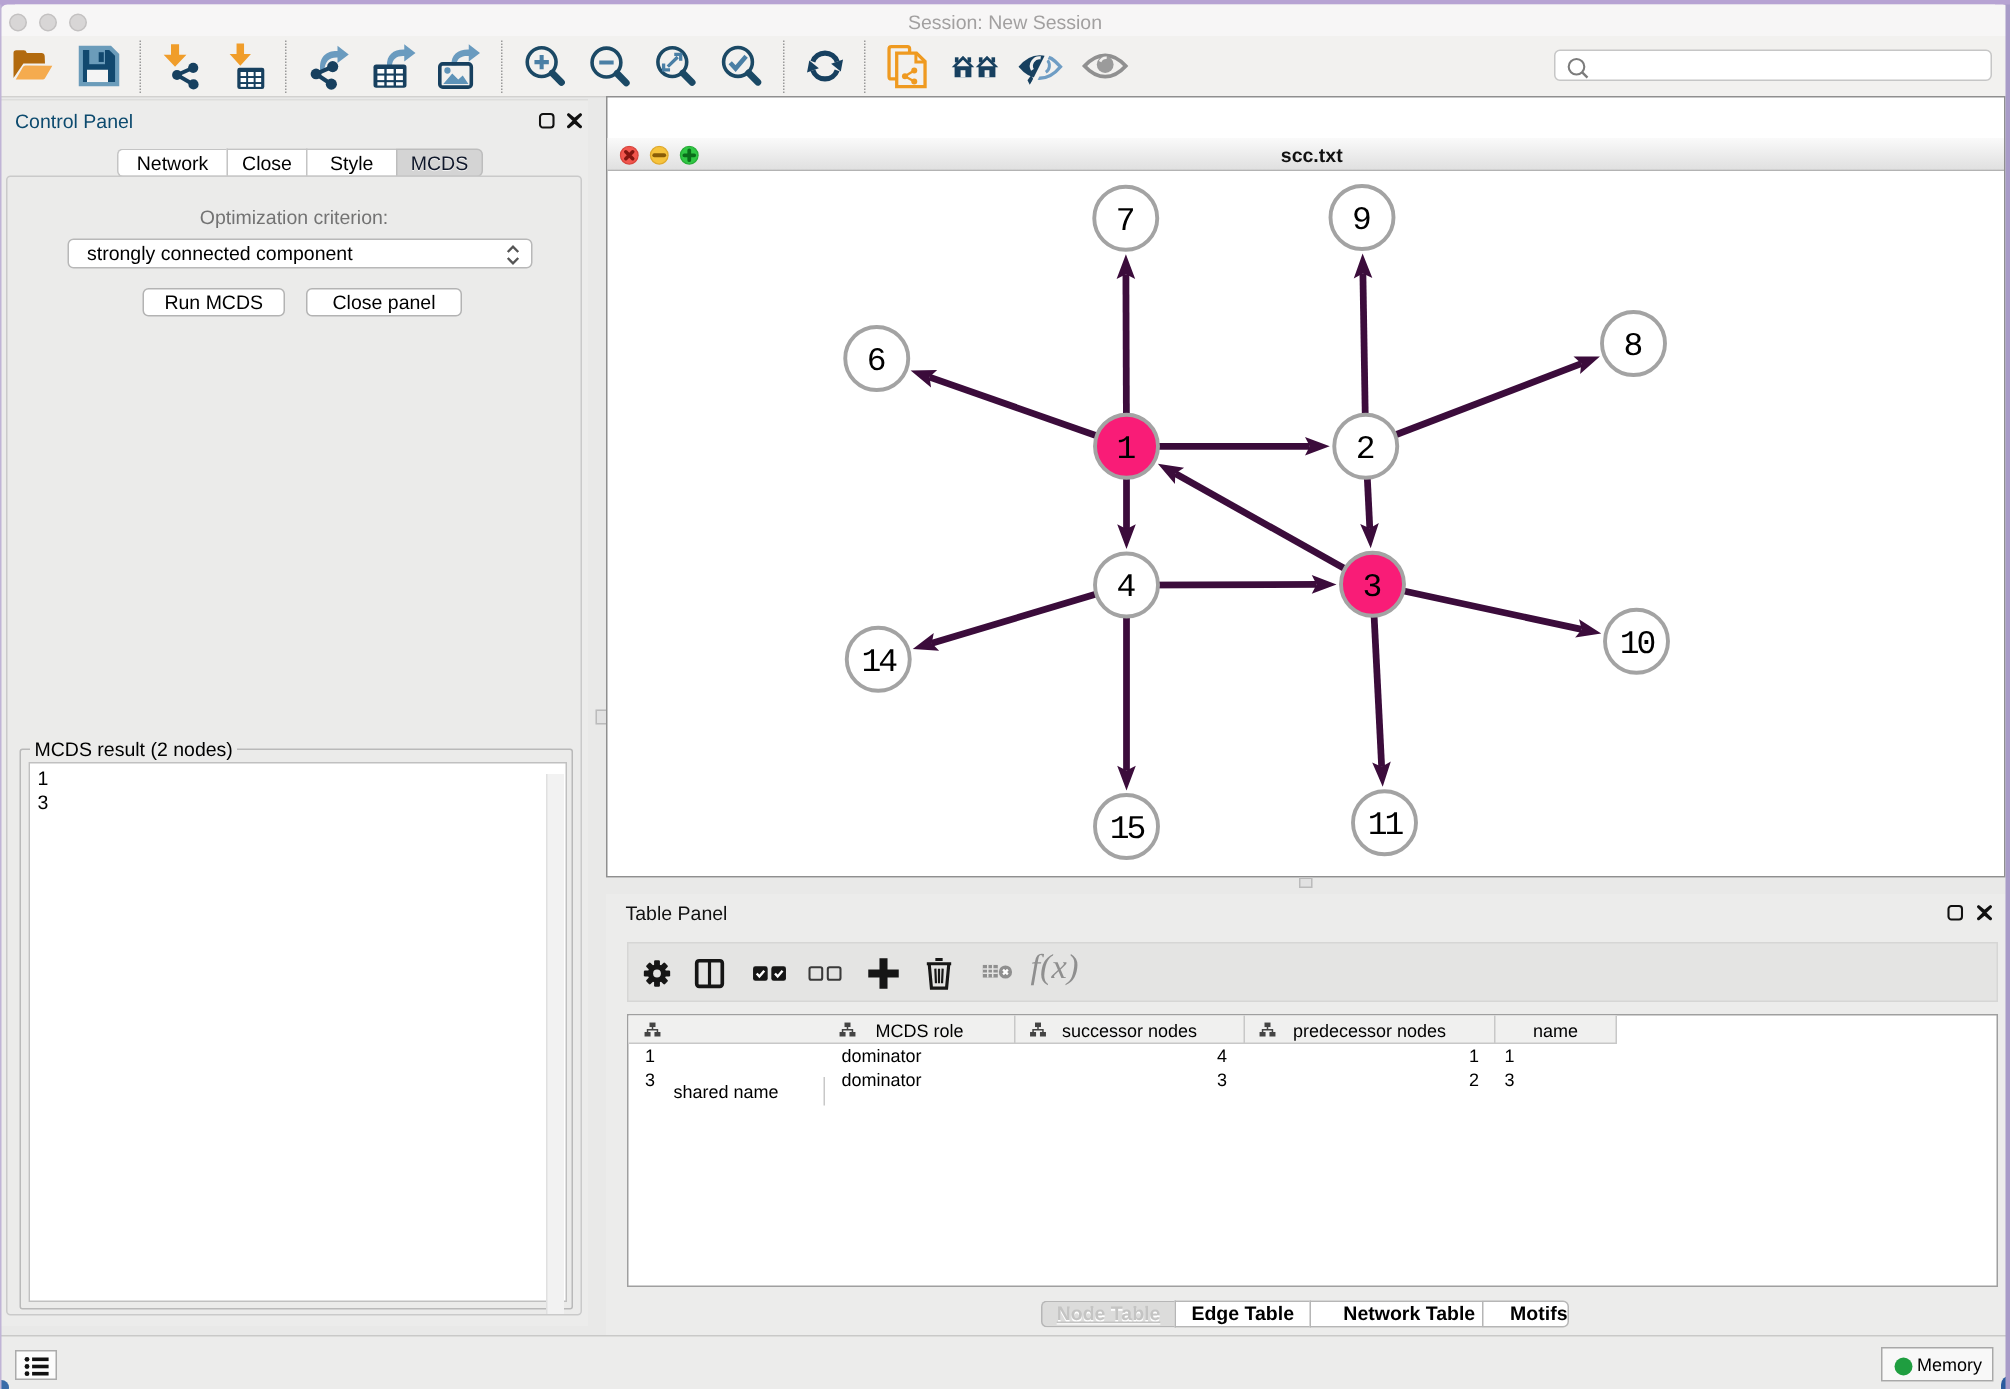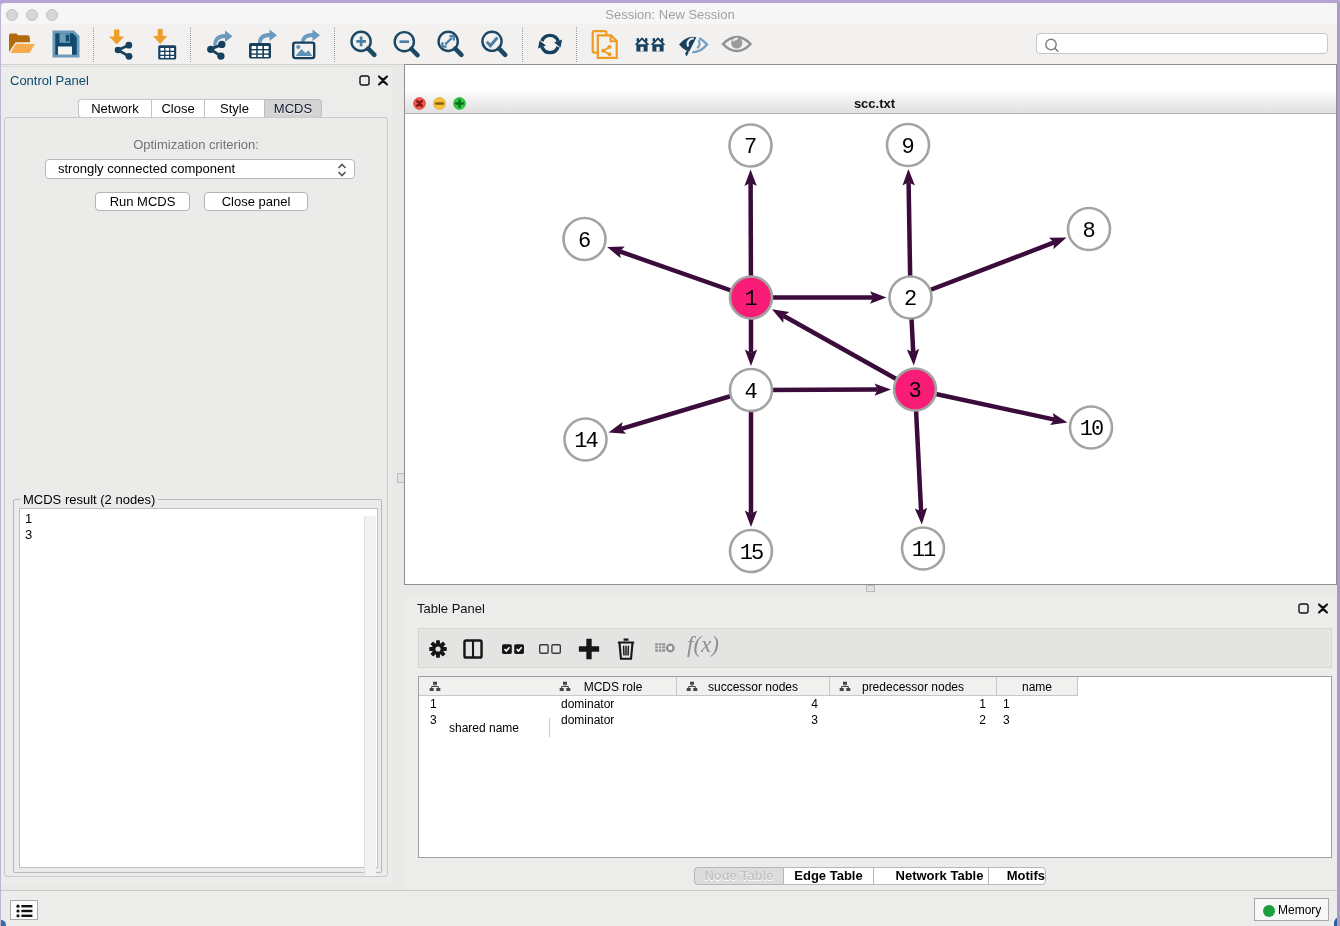--- a/index.html
+++ b/index.html
@@ -443,21 +443,21 @@
     </div>
     <div class="trow" style="left:0; top:36px; width:905px;">
       <span class="td" style="left:11px;">3</span>
       <span class="td" style="left:142px;">dominator</span>
       <span class="td" style="left:350px; width:49px; text-align:right;">3</span>
       <span class="td" style="left:510px; width:57px; text-align:right;">2</span>
       <span class="td" style="left:584px;">3</span>
     </div>
   </div>
   <div class="abs" id="tabstrip">
-    <div class="btab" style="width:89px;">Node Table</div>
+    <div class="btab" style="width:89px;text-decoration:underline;">Node Table</div>
       <div class="btab" style="width:90px;">Edge Table</div>
       <div class="btab" style="width:115px;padding-left:17px;">Network Table</div>
       <div class="btab" style="width:58px;text-align:right;">Motifs</div>
   </div>
 </div>
 
 <div class="abs" id="statusbar">
   <div class="abs" id="listbtn">
     <svg style="position:absolute; left:5px; top:3px;" width="17" height="14" viewBox="0 0 17 14">
       <g fill="#111">

